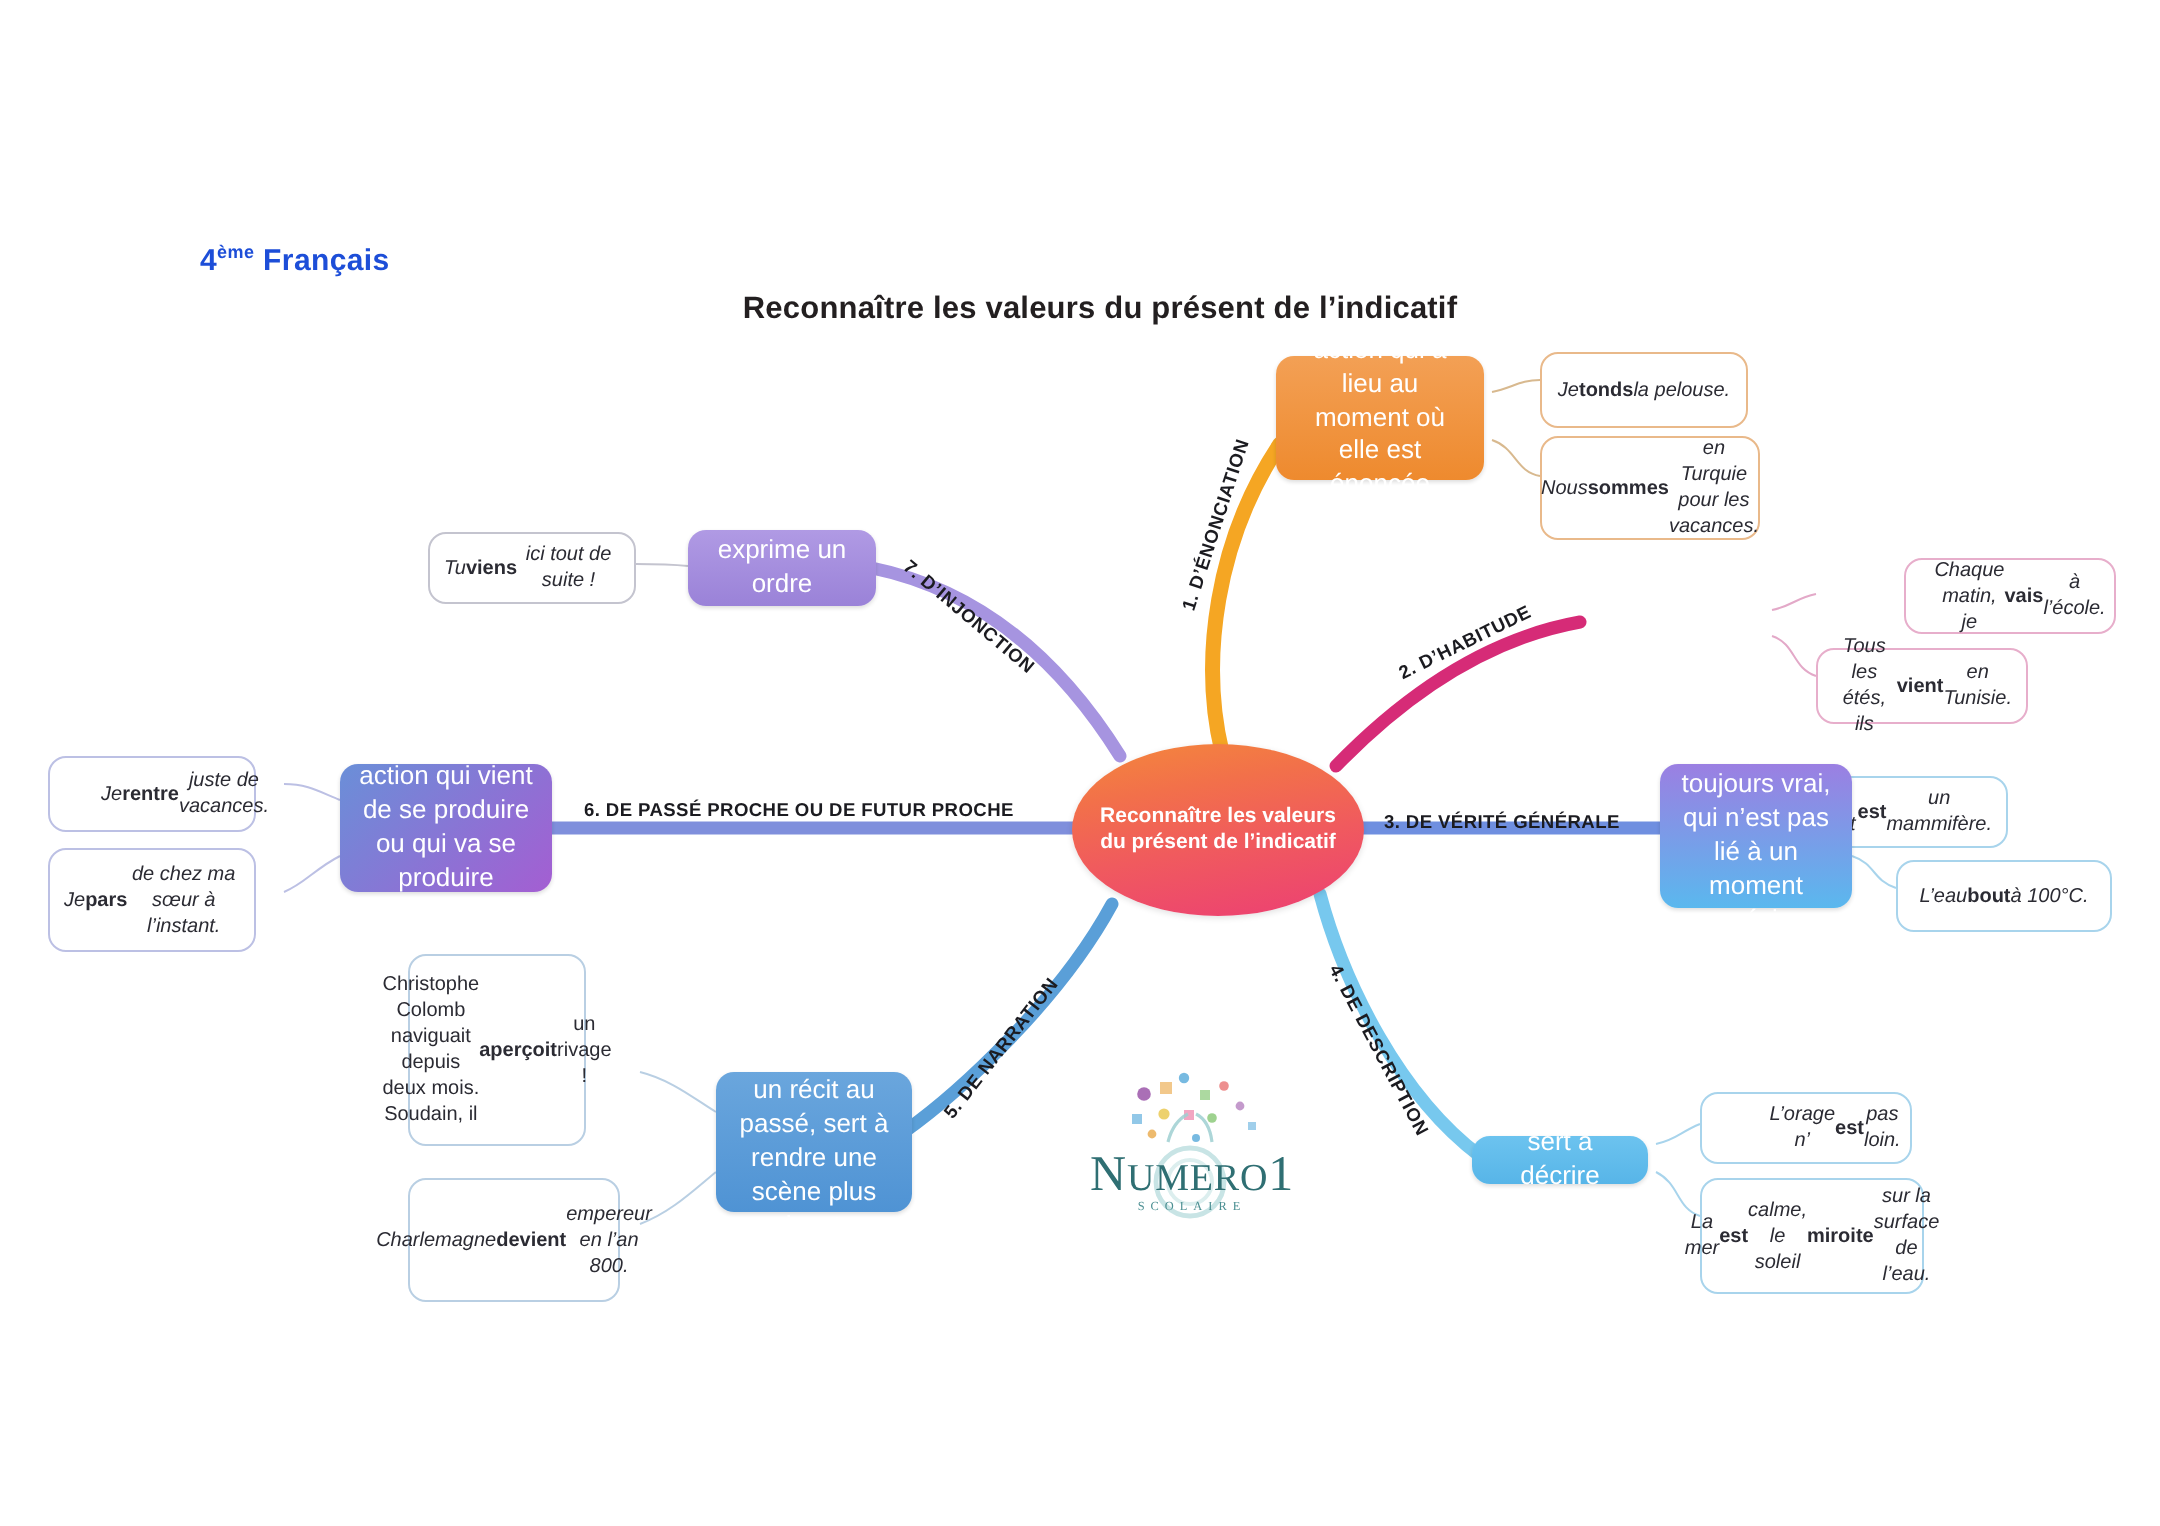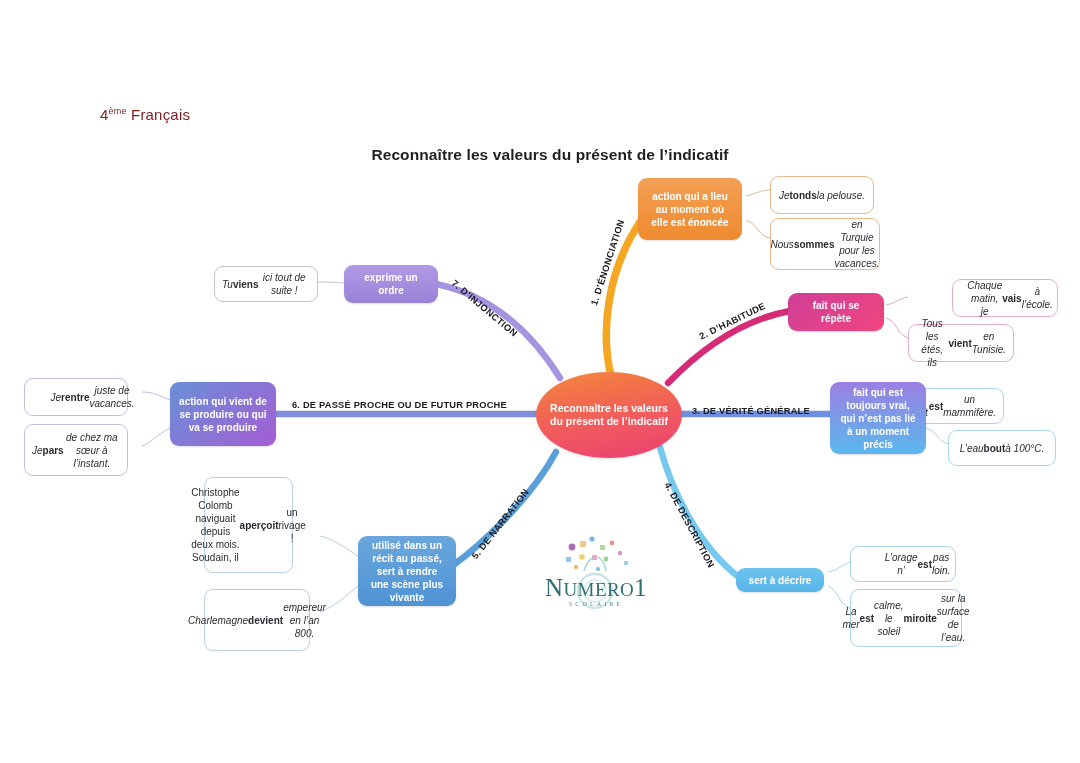--- a/index.html
+++ b/index.html
@@ -8,22 +8,22 @@
     width:1080px; height:763px;
     background:#ffffff;
     font-family:"Liberation Sans", sans-serif;
     position:relative;
     overflow:hidden;
   }
   #canvas { position:absolute; inset:0; width:1080px; height:763px; }
   #edges { position:absolute; left:0; top:0; width:1080px; height:763px; pointer-events:none; }
 
   .hdr-subject {
-    position:absolute; left:100px; top:106px;
-    font-size:15px; font-weight:normal; color:#7f1d1d;
+    position:absolute; left:100px; top:121px;
+    font-size:15px; font-weight:bold; color:#1d4ed8;
     letter-spacing:.2px; white-space:nowrap;
   }
   .hdr-subject sup { font-size:9px; vertical-align:super; }
 
   .map-title {
     position:absolute; left:340px; top:146px; width:420px;
     text-align:center; font-size:15.5px; font-weight:bold; color:#231f20;
     letter-spacing:.1px;
   }
 
@@ -37,21 +37,21 @@
     text-align:center; color:#fff; font-size:10.5px; font-weight:bold;
     line-height:1.25; padding:6px 10px;
     box-shadow:0 1px 3px rgba(0,0,0,.12);
     z-index:6;
   }
 
   
   .cat-node {
     position:absolute; border-radius:9px;
     display:flex; align-items:center; justify-content:center;
-    text-align:center; color:#fff; font-weight:bold; font-size:10px;
+    text-align:center; color:#fff; font-weight:normal; font-size:13px;
     line-height:1.3; padding:7px 9px;
     box-shadow:0 1px 2px rgba(0,0,0,.14);
     z-index:5;
   }
 
   
   .ex-box {
     position:absolute; background:#fff; border:1.2px solid #cfcfd6;
     border-radius:9px; padding:6px 7px;
     font-size:10px; line-height:1.3; color:#2b2b33;
@@ -138,21 +138,20 @@
   <div class="map-title">Reconnaître les valeurs du présent de l’indicatif</div>
 
   <div class="center-node">Reconnaître les valeurs du présent de l’indicatif</div>
 
   <div class="branch-label" style="left:594px; top:300px; transform:rotate(-72deg);">1. D’ÉNONCIATION</div>
   <div class="cat-node" style="left:638px; top:178px; width:104px; height:62px; background:linear-gradient(180deg,#f3a055,#ee8a2e);">action qui a lieu au moment où elle est énoncée</div>
   <div class="ex-box" style="left:770px; top:176px; width:104px; height:38px; border-color:#e9b98a;">Je <b>tonds</b> la pelouse.</div>
   <div class="ex-box" style="left:770px; top:218px; width:110px; height:52px; border-color:#e9b98a;">Nous <b>sommes</b> en Turquie pour les vacances.</div>
 
   <div class="branch-label" style="left:700px; top:332px; transform:rotate(-26deg);">2. D’HABITUDE</div>
-  <div class="cat-node" style="left:788px; top:293px; width:96px; height:38px; background:linear-gradient(135deg,#cf3f97,#f0457e);">fait qui se répète</div>
   <div class="ex-box" style="left:952px; top:279px; width:106px; height:38px; border-color:#e7aecb;padding-left:17px;">Chaque matin, je <b>vais</b> à l’école.</div>
   <div class="ex-box" style="left:908px; top:324px; width:106px; height:38px; border-color:#e7aecb;">Tous les étés, ils <b>vient</b> en Tunisie.</div>
 
   <div class="branch-label flat" style="left:692px; top:406px;">3. DE VÉRITÉ GÉNÉRALE</div>
   <div class="cat-node" style="left:830px; top:382px; width:96px; height:72px; background:linear-gradient(180deg,#9b7fe2,#5ab8ee);">fait qui est toujours vrai, qui n’est pas lié à un moment précis</div>
   <div class="ex-box" style="left:900px; top:388px; width:104px; height:36px; border-color:#a8d4ec;">Le chat <b>est</b> un mammifère.</div>
   <div class="ex-box" style="left:948px; top:430px; width:108px; height:36px; border-color:#a8d4ec;">L’eau <b>bout</b> à 100°C.</div>
 
   <div class="branch-label" style="left:667px; top:478px; transform:rotate(62deg);">4. DE DESCRIPTION</div>
   <div class="cat-node" style="left:736px; top:568px; width:88px; height:24px; background:linear-gradient(180deg,#6cc3ef,#57b5e8);">sert à décrire</div>

